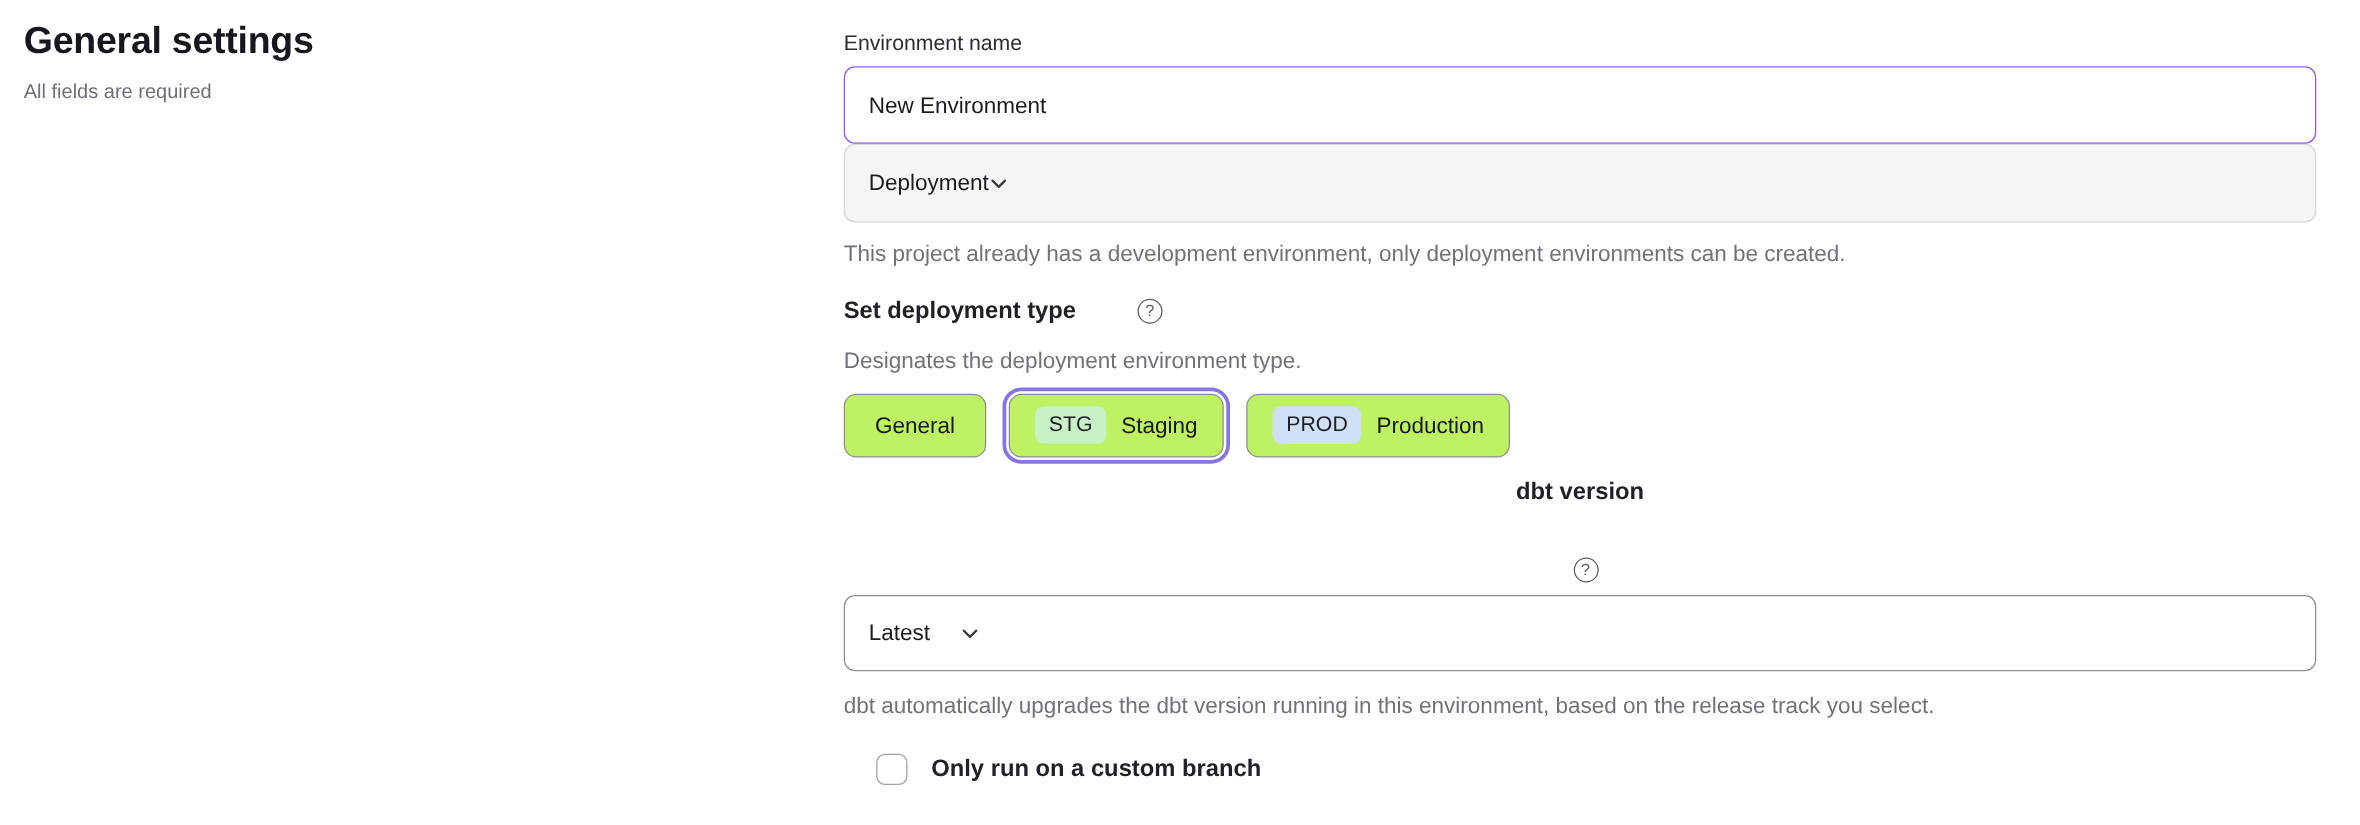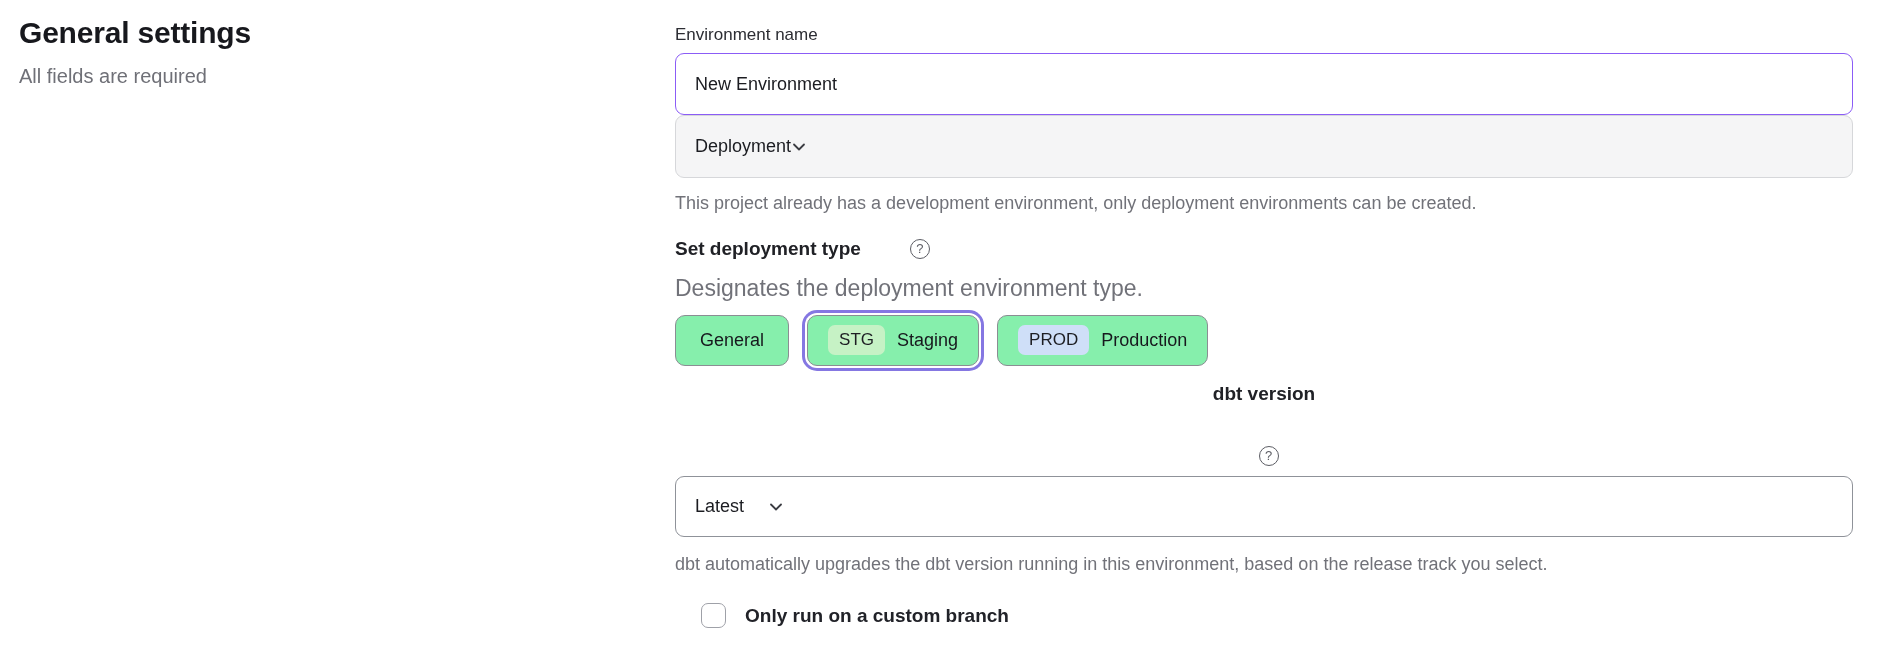--- a/index.html
+++ b/index.html
@@ -1,21 +1,21 @@
 <!DOCTYPE html>
 <html><head>
 <meta charset="utf-8">
 <style>
   * { margin:0; padding:0; box-sizing:border-box; }
   html,body { width:1888px; height:660px; background:#ffffff; font-family:"Liberation Sans", sans-serif; overflow:hidden; position:relative; }
 
   
   .left-col { position:absolute; left:19px; top:16px; width:520px; }
   .page-title { font-size:30px; font-weight:700; color:#17181d; letter-spacing:-0.2px; }
-  .page-subtitle { margin-top:15px; font-size:20px; color:#6f7077; }
+  .page-subtitle { margin-top:15px; font-size:16px; color:#6f7077; }
 
   
   .form-col { position:absolute; left:675px; top:0; width:1178px; }
 
   .field-label { font-size:17px; font-weight:500; color:#2c2d33; margin:25px 0 8px; line-height:20px; }
   .field-label.disabled { color:#b0b1b8; margin-top:24px; margin-bottom:4px; }
 
   .text-input {
     width:100%; height:62px; border:1px solid #8b5cf6; border-radius:9px;
     font-family:"Liberation Sans", sans-serif; font-size:18px; color:#1b1c21;
@@ -33,26 +33,26 @@
 
   .helper-text { font-size:18px; color:#717279; line-height:24px; margin-top:13px; }
 
   .section-heading { display:flex; align-items:center; font-size:19px; font-weight:700; color:#202126; margin-top:22px; line-height:24px;gap:40px; }
   .section-heading.version { margin-top:16px;flex-direction:column; }
   .help-icon {
     display:inline-flex; align-items:center; justify-content:center;
     width:20px; height:20px; border:1.6px solid #5c5d64; border-radius:50%;
     font-size:13px; font-weight:500; color:#5c5d64; margin-left:9px; cursor:pointer;
   }
-  .section-desc { font-size:23px; color:#717279; line-height:24px; margin-top:15px; }
+  .section-desc { font-size:18px; color:#717279; line-height:24px; margin-top:15px; }
 
   .seg-row { display:flex; align-items:center; gap:14px; margin-top:14px; height:52px; }
   .seg-btn {
     display:inline-flex; align-items:center; gap:12px; height:51px; padding:0 24px;
-    background:#86efac; border:1px solid #8b8d93; border-radius:10px;
+    background:#bef264; border:1px solid #8b8d93; border-radius:10px;
     font-family:"Liberation Sans", sans-serif; font-size:18px; font-weight:500; color:#17181d; cursor:pointer;justify-content:center;
   }
   .seg-btn.has-badge { padding:0 20px; }
   .seg-btn.selected { box-shadow:0 0 0 2px #ffffff, 0 0 0 5px #8577e2; margin:0 4px; }
   .badge { display:inline-block; padding:5px 11px; border-radius:7px; font-size:17px; font-weight:500; color:#1d1e23; line-height:20px; }
 
   .select.version-select { margin-top:10px; height:61px;gap:24px; }
   .version-helper { margin-top:15px; }
 
   .checkbox-row { display:flex; align-items:center; margin-top:27px;padding-left:26px; }

